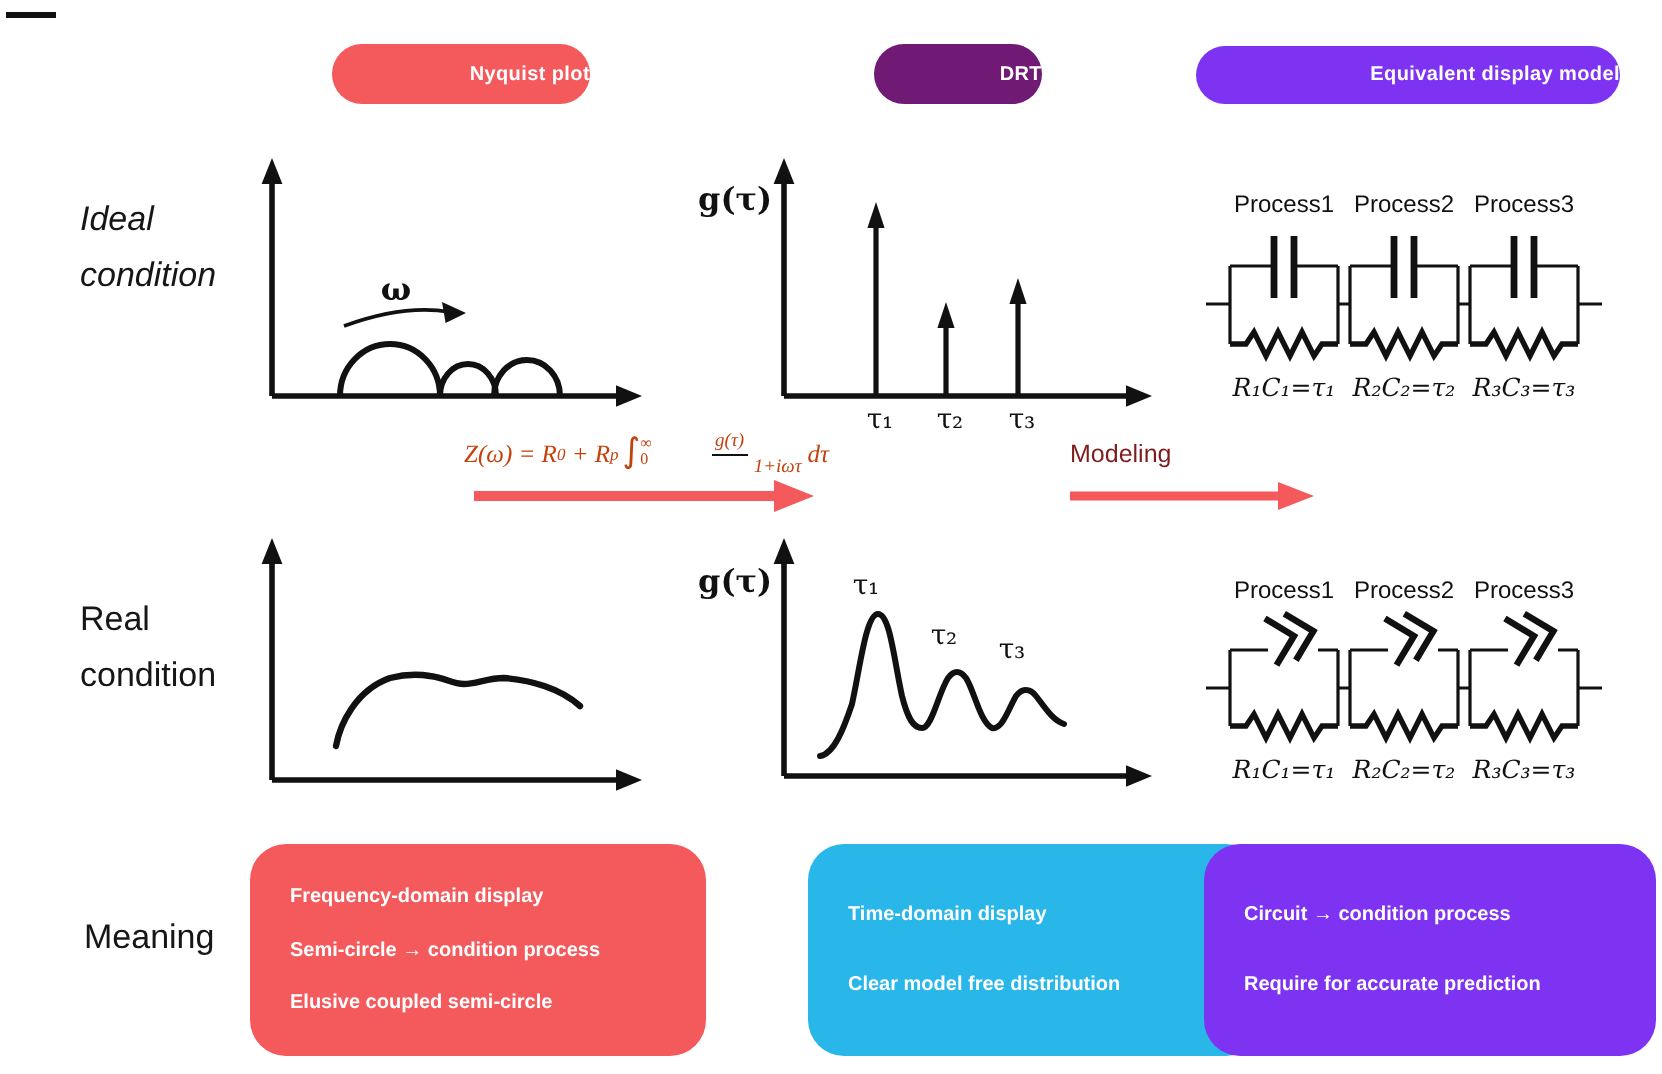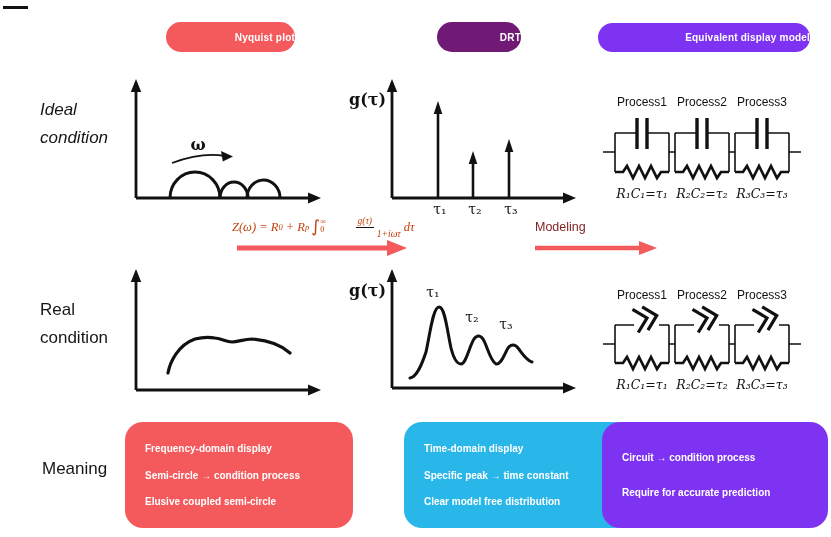--- a/index.html
+++ b/index.html
@@ -223,21 +223,20 @@
     </g>
   </svg>
 
   <div class="mbox mbox-red">
     <div class="m-line">Frequency-domain display</div>
     <div class="m-line">Semi-circle → condition process</div>
     <div class="m-line">Elusive coupled semi-circle</div>
   </div>
   <div class="mbox mbox-cyan">
     <div class="m-line">Time-domain display</div>
-    <div class="m-line">Specific peak →  time constant</div>
     <div class="m-line">Clear model free distribution</div>
   </div>
   <div class="mbox mbox-purple">
     <div class="m-line">Circuit →  condition process</div>
     <div class="m-line">Require for accurate prediction</div>
   </div>
 
 </div>
 
 </body></html>

